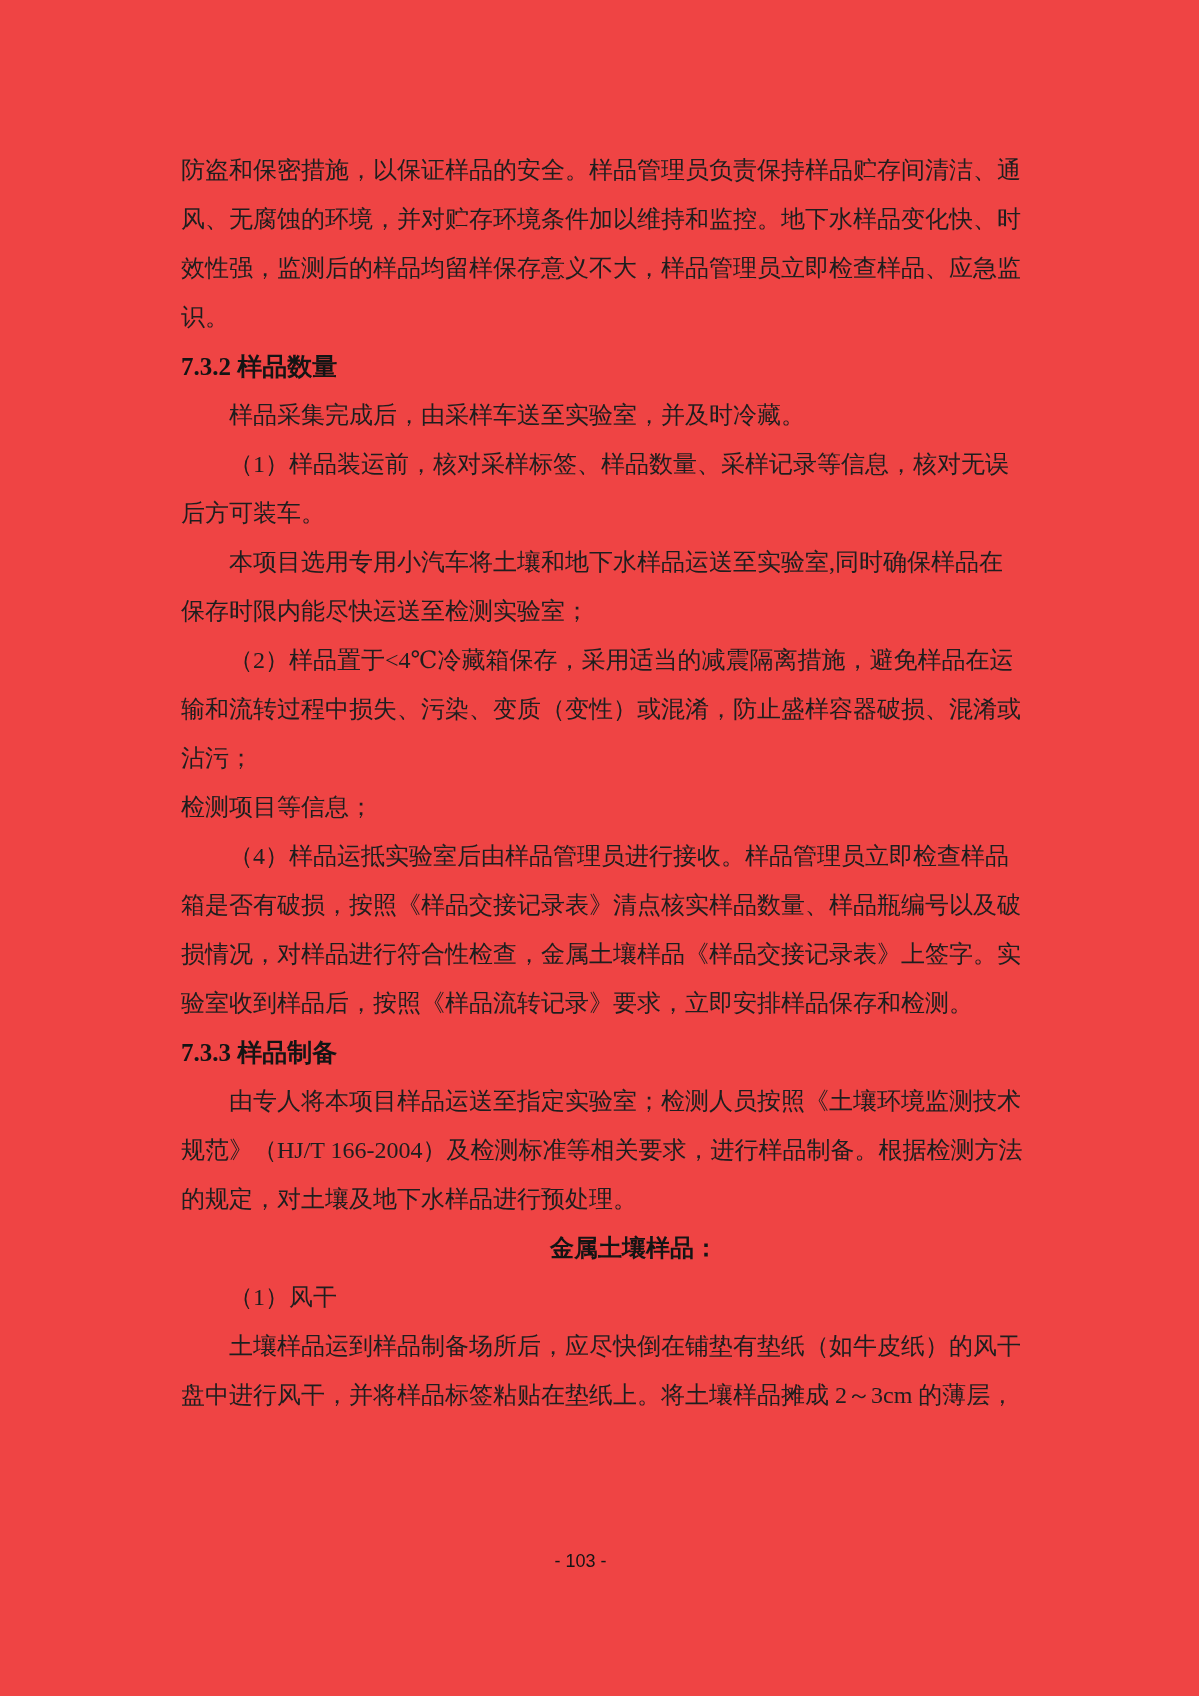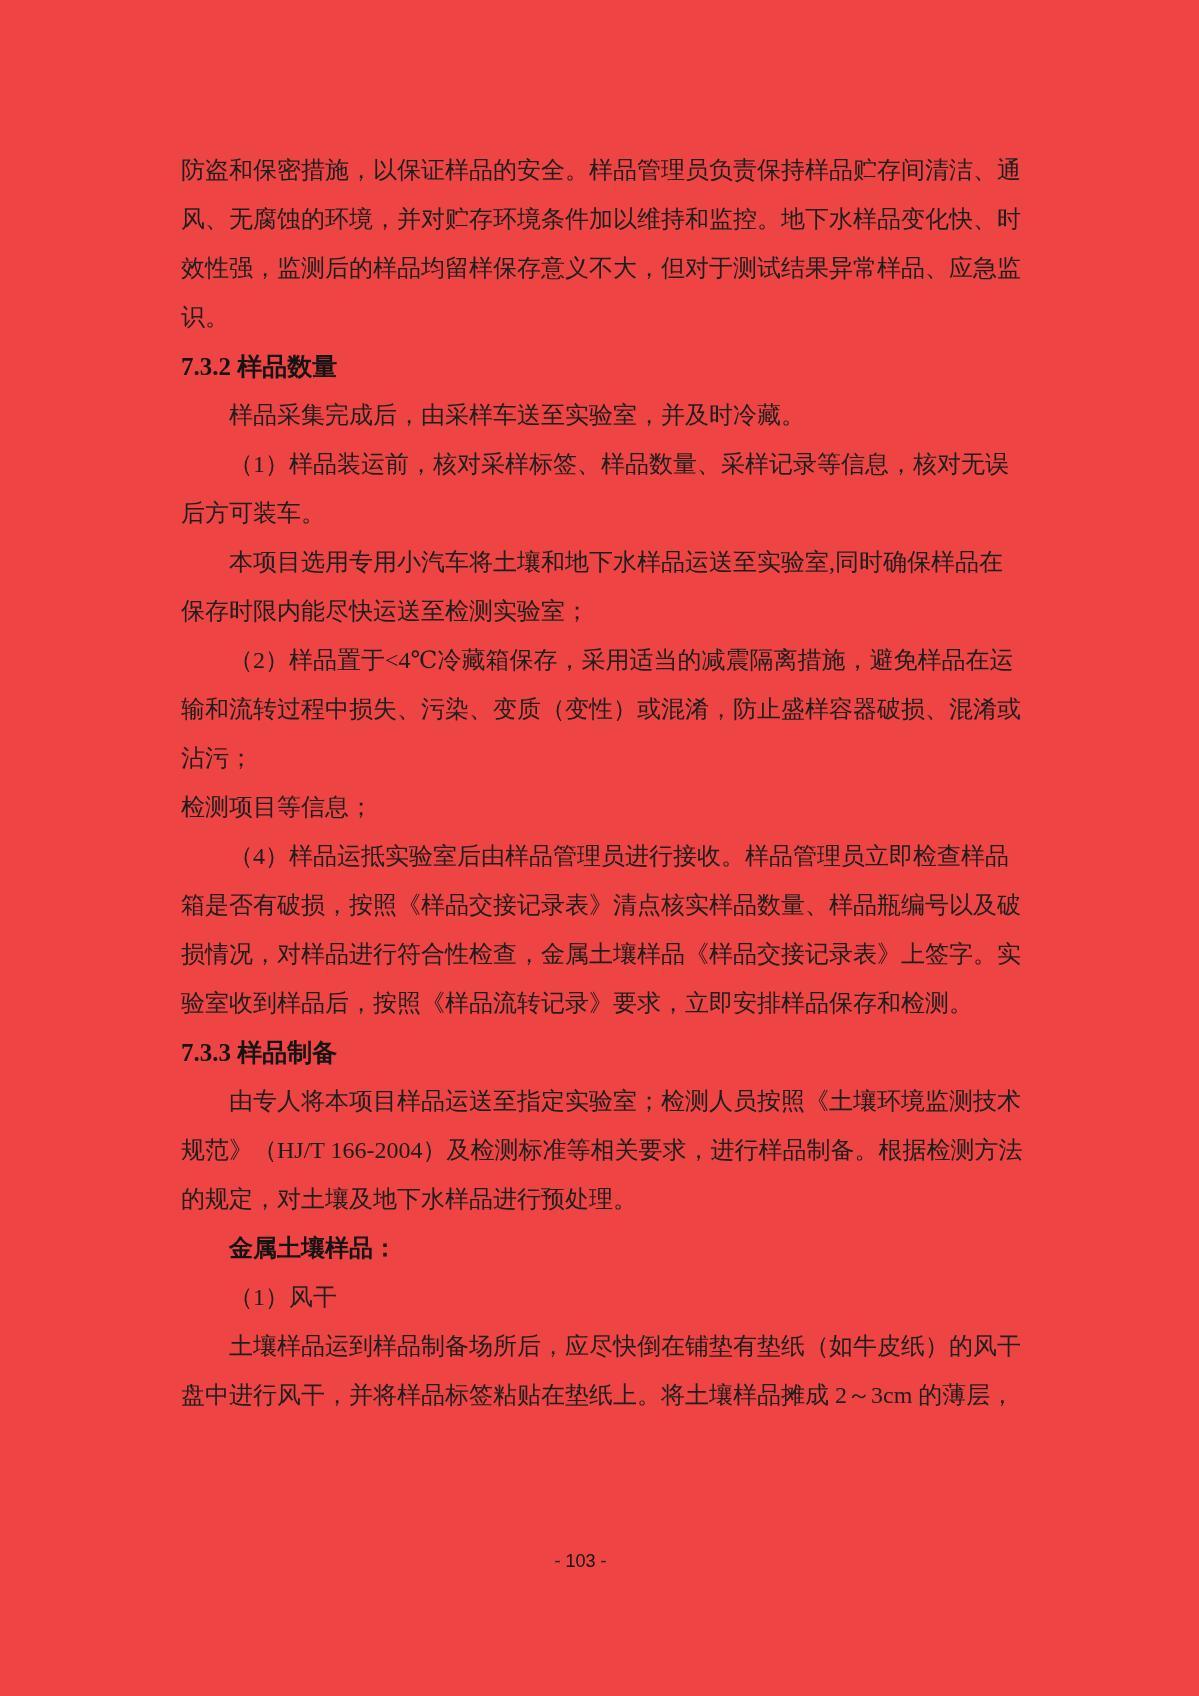--- a/index.html
+++ b/index.html
@@ -34,20 +34,21 @@
     text-indent: 48px;
   }
   .hd {
     font-weight: 700;
     font-size: 25px;
     color: #141414;
   }
   .sub {
     font-weight: 700;
     color: #141414;
+    text-align: center;
   }
   .footer {
     position: absolute;
     left: 0;
     width: 1161px;
     top: 1546px;
     height: 30px;
     line-height: 30px;
     text-align: center;
     font-family: "Liberation Sans", "DejaVu Sans", sans-serif;
@@ -56,21 +57,21 @@
   }
 </style>
 </head>
 <body>
 
 <div class="page">
   <div class="textarea">
 
     <div class="ln">防盗和保密措施，以保证样品的安全。样品管理员负责保持样品贮存间清洁、通</div>
     <div class="ln">风、无腐蚀的环境，并对贮存环境条件加以维持和监控。地下水样品变化快、时</div>
-    <div class="ln">效性强，监测后的样品均留样保存意义不大，但对于测试结果异常样品、应急监</div>
+    <div class="ln">效性强，监测后的样品均留样保存意义不大，样品管理员立即检查样品、应急监</div>
     <div class="ln">识。</div>
 
     <div class="ln hd">7.3.2 样品数量</div>
 
     <div class="ln ind">样品采集完成后，由采样车送至实验室，并及时冷藏。</div>
 
     <div class="ln ind">（1）样品装运前，核对采样标签、样品数量、采样记录等信息，核对无误</div>
     <div class="ln">后方可装车。</div>
 
     <div class="ln ind">本项目选用专用小汽车将土壤和地下水样品运送至实验室,同时确保样品在</div>

